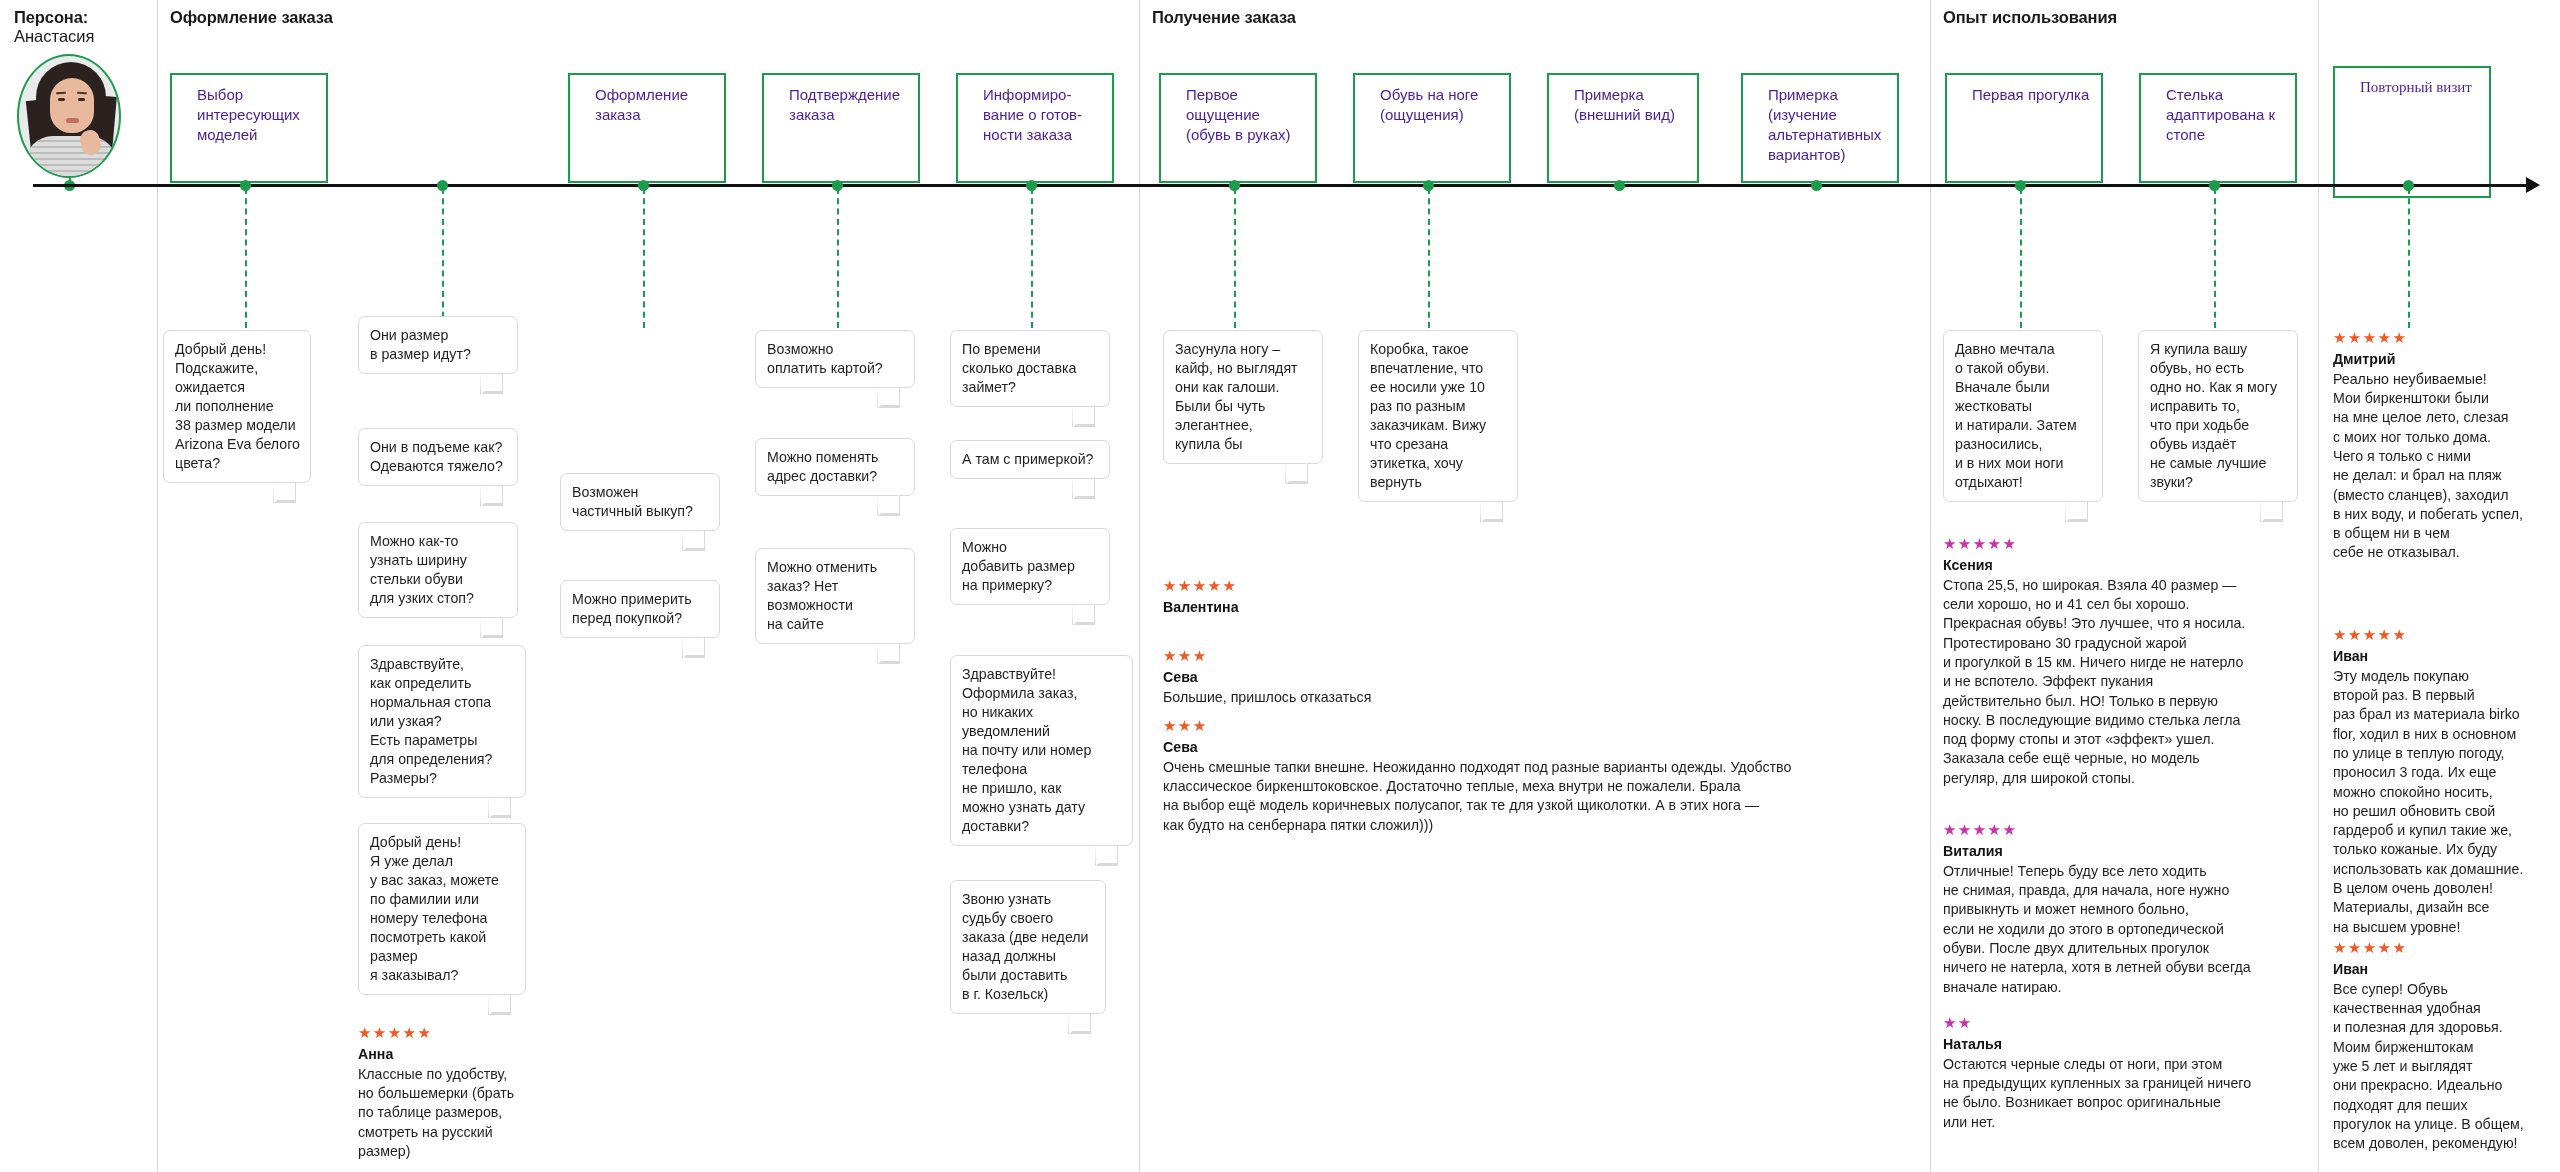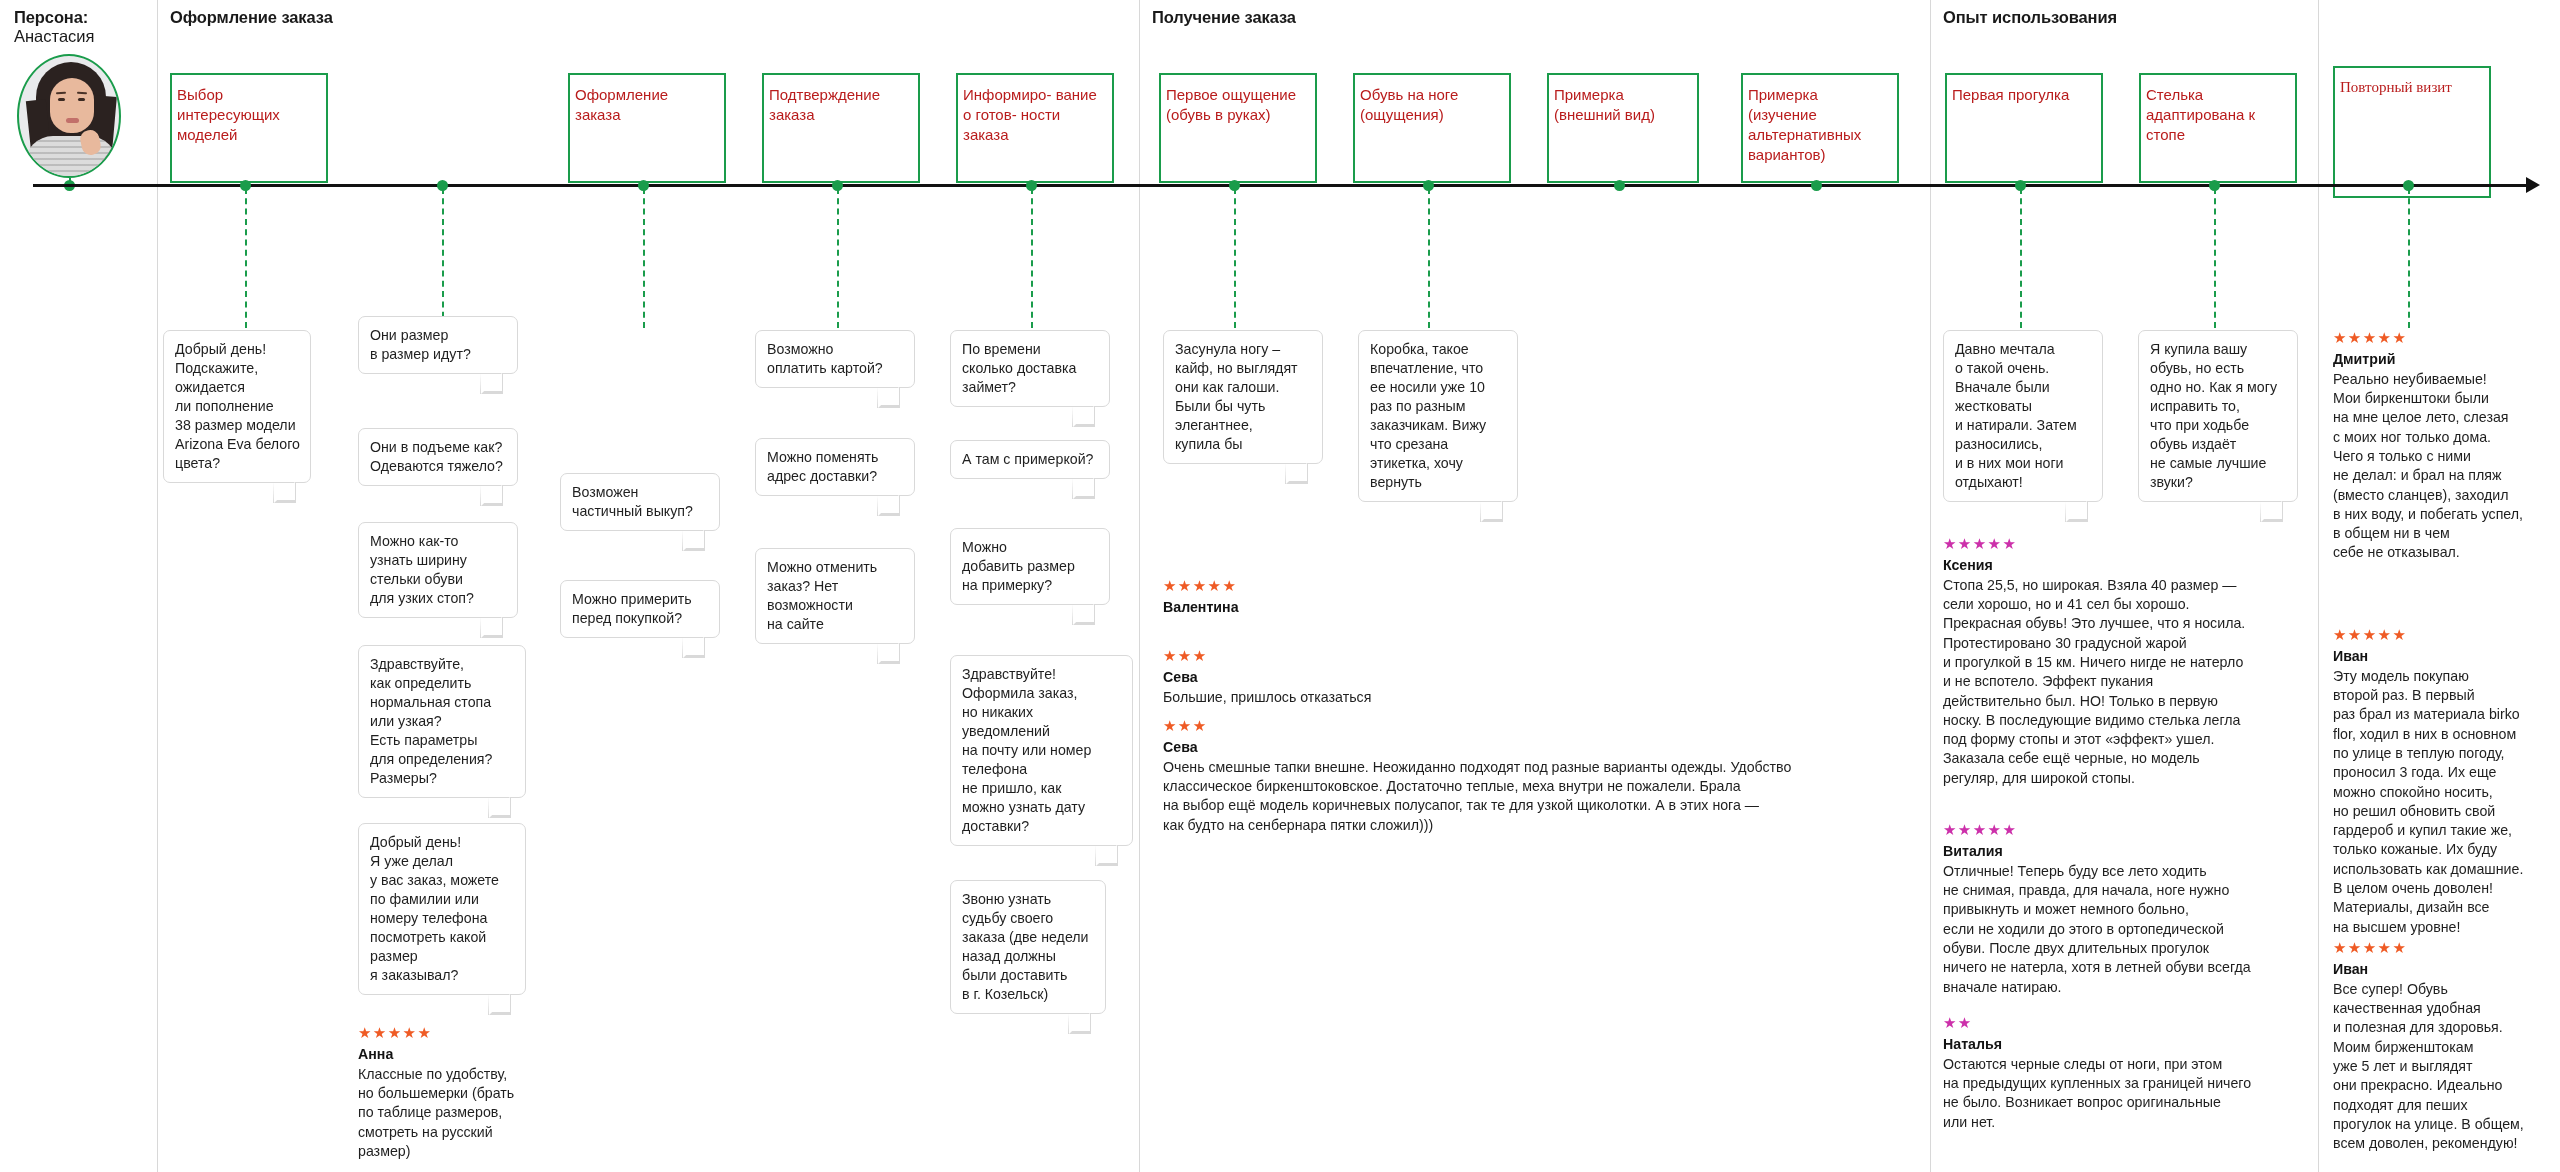--- a/index.html
+++ b/index.html
@@ -151,24 +151,24 @@
     font-weight: bold;
     letter-spacing: -0.1px;
     white-space: nowrap;
   }
 
   
   .stage {
     position: absolute;
     border: 2px solid #1a9c4b;
     background: #ffffff;
-    padding: 10px 11px 0 5px;
+    padding: 10px 11px 0 25px;
     font-size: 15px;
     line-height: 1.33;
-    color: #b91c1c;
+    color: #4c1d95;
   }
 
   
   .conn {
     position: absolute;
     width: 0;
     border-left: 2.5px dashed #1a9c4b;
   }
   .dot {
     position: absolute;
@@ -433,21 +433,21 @@
   <div class="bubble" style="left:1358px; top:330px; width:160px;">Коробка, такое
 впечатление, что
 ее носили уже 10
 раз по разным
 заказчикам. Вижу
 что срезана
 этикетка, хочу
 вернуть</div>
 
   <div class="bubble" style="left:1943px; top:330px; width:160px;">Давно мечтала
-о такой очень.
+о такой обуви.
 Вначале были
 жестковаты
 и натирали. Затем
 разносились,
 и в них мои ноги
 отдыхают!</div>
   <div class="bubble" style="left:2138px; top:330px; width:160px;">Я купила вашу
 обувь, но есть
 одно но. Как я могу
 исправить то,

